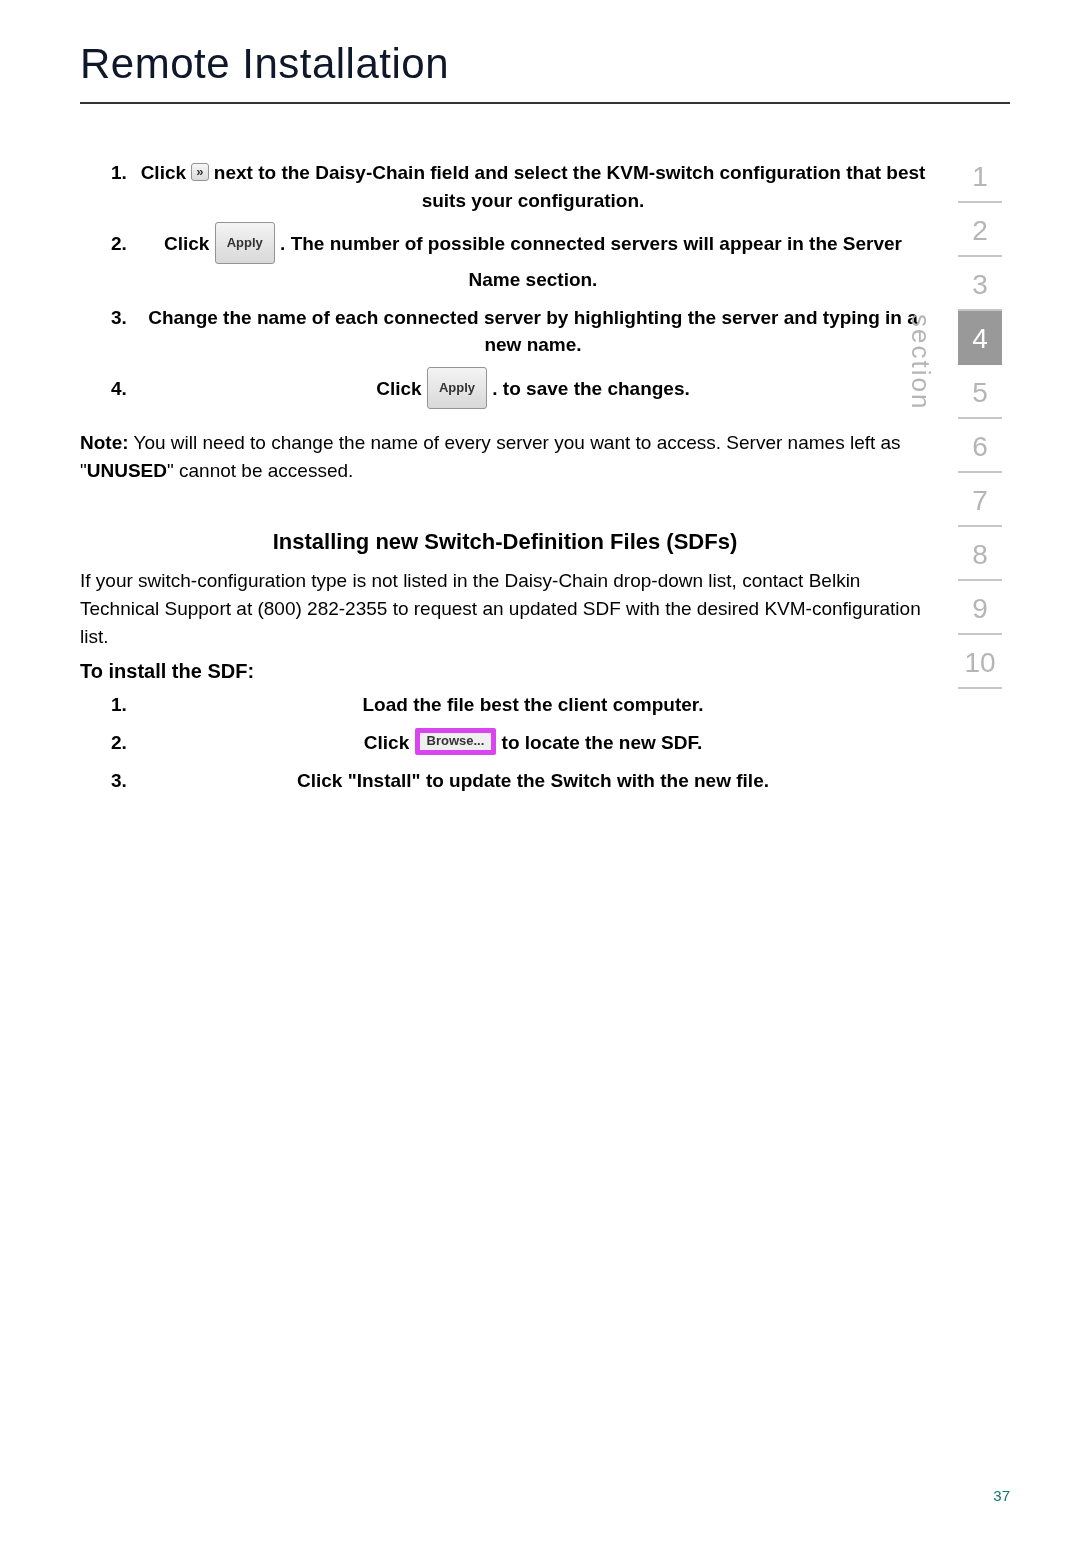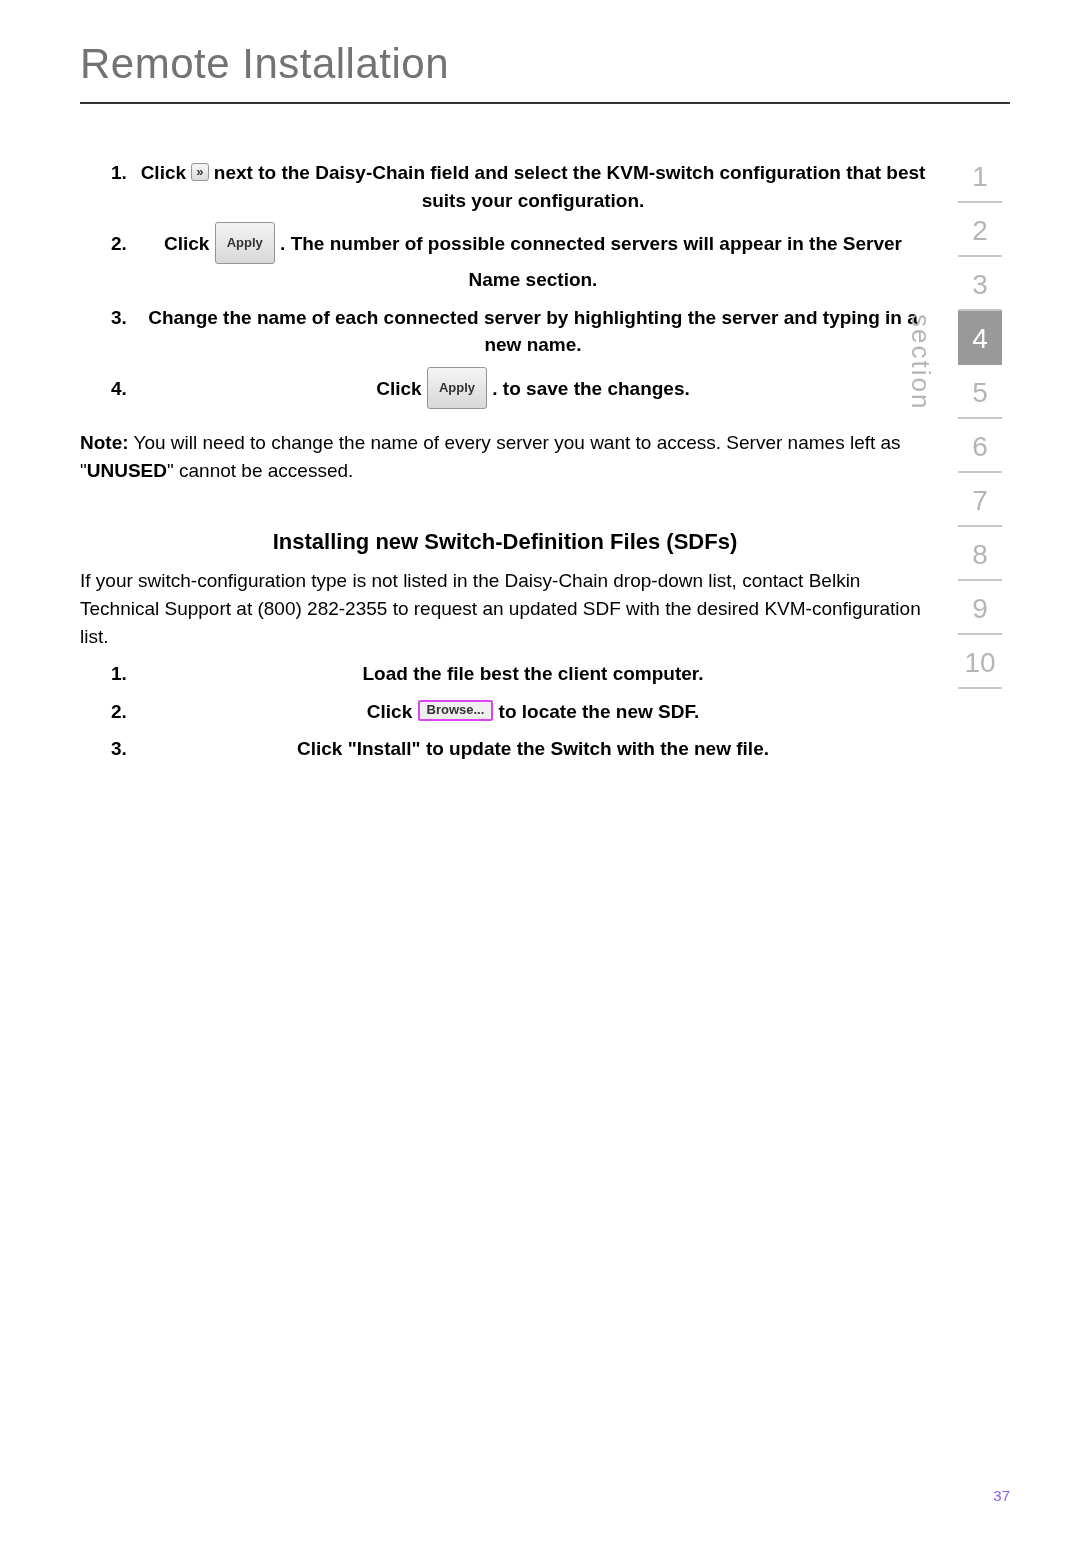--- a/index.html
+++ b/index.html
@@ -15,21 +15,21 @@
   }
   .page {
     padding: 40px 70px 0 80px;
     position: relative;
     height: 100%;
     box-sizing: border-box;
   }
   .title {
     font-size: 42px;
     font-weight: 400;
-    color: #737373;
+    color: #0f172a;
     letter-spacing: 0.5px;
     margin: 0;
     padding-bottom: 14px;
     border-bottom: 2px solid #333;
   }
   .content-row {
     display: flex;
     margin-top: 55px;
   }
   .content-main {
@@ -126,31 +126,31 @@
   }
   .inline-btn.apply {
     padding: 13px 11px;
   }
   .inline-btn.chevron {
     padding: 1px 4px;
     background: linear-gradient(#f6f6f6, #dcdcdc);
   }
   .inline-btn.browse {
     background: #efefef;
-    border: 2px solid #d946ef;
+    border: 5px solid #d946ef;
     border-radius: 2px;
     padding: 1px 7px;
     font-size: 13px;
   }
   .page-num {
     position: absolute;
     bottom: 38px;
     right: 70px;
     font-size: 15px;
-    color: #8b5cf6;
+    color: #0f766e;
   }
 </style>
 </head>
 <body>
 
 <div class="page">
 
   <h1 class="title">Remote Installation</h1>
 
   <div class="content-row">
@@ -180,20 +180,21 @@
       </ol>
 
       <p class="note">
         <strong>Note:</strong><span> You will need to change the name of every server you want to access. Server names left as "</span><strong>UNUSED</strong><span>" cannot be accessed.</span>
       </p>
 
       <h2 class="sub-h2">Installing new Switch-Definition Files (SDFs)</h2>
 
       <p>If your switch-configuration type is not listed in the Daisy-Chain drop-down list, contact Belkin Technical Support at (800) 282-2355 to request an updated SDF with the desired KVM-configuration list.</p>
 
+      <h3>To install the SDF:</h3>
 
       <ol>
         <li>
           <span class="body">Load the file best the client computer.</span>
         </li>
         <li>
           <span class="body">Click </span>
           <span class="inline-btn browse">Browse...</span>
           <span class="body"> to locate the new SDF.</span>
         </li>

